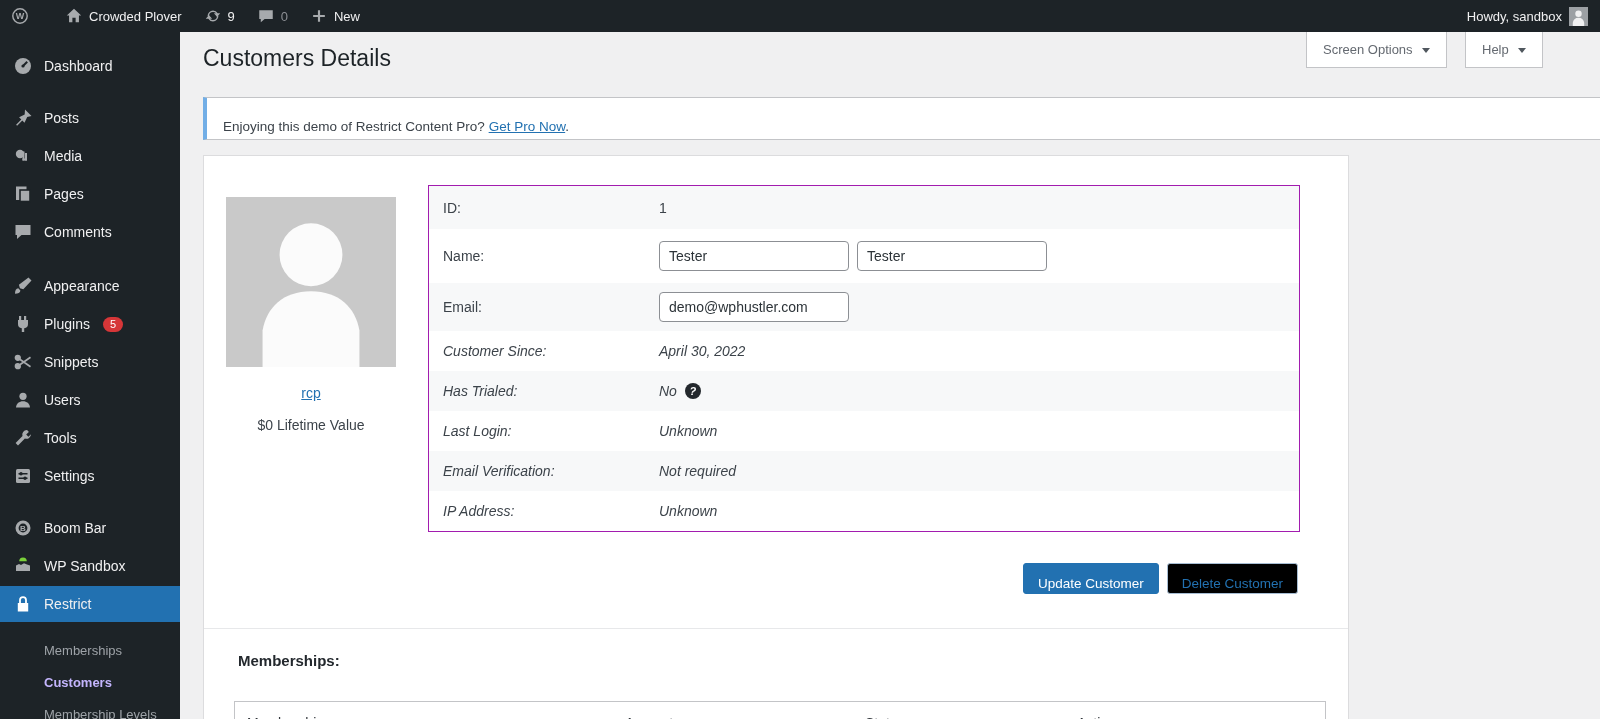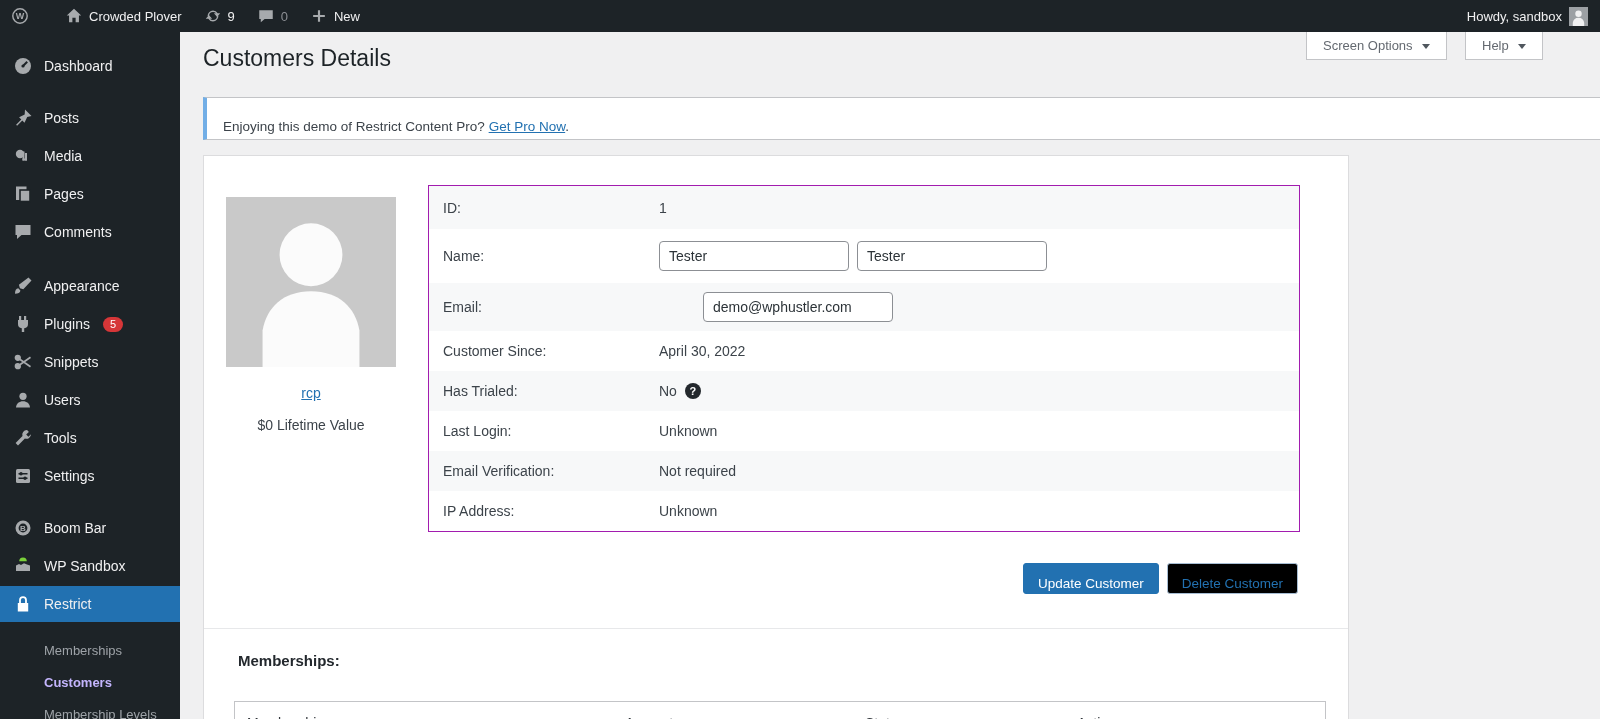--- a/index.html
+++ b/index.html
@@ -31,21 +31,21 @@
   .badge { background: #d63638; color: #fff; border-radius: 10px; font-size: 11px;
     padding: 2px 7px; margin-left: 2px; line-height: 1; }
   .submenu { list-style: none; padding-top: 10px; }
   .submenu li { height: 32px; display: flex; align-items: center; padding-left: 44px;
     color: #9ea3a8; font-size: 13px; cursor: pointer; }
   .submenu li.current { color: #c4b5fd; font-weight: bold; }
 
   
   .content { position: absolute; left: 180px; top: 32px; width: 1420px; height: 687px; background: #f0f0f1; }
 
-  .top-tab { position: absolute; top: 0; height: 28px; background: #fff; border: 1px solid #c3c4c7;
+  .top-tab { position: absolute; top: 0; height: 36px; background: #fff; border: 1px solid #c3c4c7;
     border-top: none; color: #646970; font-size: 13px; display: flex; align-items: center;
     gap: 9px; padding: 0 16px; cursor: pointer; }
   .tab-screen-options { left: 1126px; }
   .tab-help { left: 1285px; }
   .caret { width: 0; height: 0; border: 4px solid transparent; border-top: 5px solid #50575e; margin-top: 5px; }
 
   .page-title { position: absolute; left: 23px; top: 13px; font-size: 23px; font-weight: 400; color: #1d2327; text-align: right; }
 
   .notice { position: absolute; left: 23px; top: 65px; width: 1521px; height: 43px; background: #fff;
     border: 1px solid #c3c4c7; border-left: 4px solid #72aee6; display: flex; align-items: center;
@@ -61,21 +61,21 @@
 
   .avatar-wrap { position: absolute; left: 22px; top: 41px; width: 170px; text-align: center; }
   .avatar { width: 170px; height: 170px; display: block; }
   .avatar-link { display: inline-block; margin-top: 18px; color: #2271b1; font-size: 14px;
     text-decoration: underline; cursor: pointer; }
   .lifetime { margin-top: 15px; font-size: 14px; color: #3c434a; }
 
   .details { position: absolute; left: 224px; top: 29px; width: 872px; border: 1px solid #a21caf; }
   .drow { display: flex; align-items: center; background: #fff; }
   .drow.alt { background: #f7f8f9; }
-  .h43 { height: 43px; } .h54 { height: 54px; } .h48 { height: 48px; gap: 44px; } .h40 { height: 40px; }
+  .h43 { height: 43px; } .h54 { height: 54px; } .h48 { height: 48px; } .h40 { height: 40px; font-style: italic; }
   .dlabel { width: 230px; flex: none; padding-left: 14px; font-size: 14px; color: #3c434a; }
   .dvalue { display: flex; align-items: center; gap: 8px; font-size: 14px; color: #3c434a; }
   .rcp-input { height: 30px; width: 190px; border: 1px solid #8c8f94; border-radius: 4px;
     padding: 0 9px; font-size: 14px; color: #2c3338; background: #fff; font-family: inherit; }
   .help-icon { width: 16px; height: 16px; border-radius: 50%; background: #23282d; color: #fff;
     font-size: 11px; font-weight: bold; line-height: 16px; text-align: center; display: inline-block; cursor: pointer; }
 
   .card-buttons { position: absolute; top: 407px; right: 50px; display: flex; gap: 8px; }
   .btn { height: 31px; padding: 12px 14px; border-radius: 3px; font-size: 13.5px; cursor: pointer; font-family: inherit; }
   .btn-primary { background: #2271b1; border: 1px solid #2271b1; color: #fff; }

